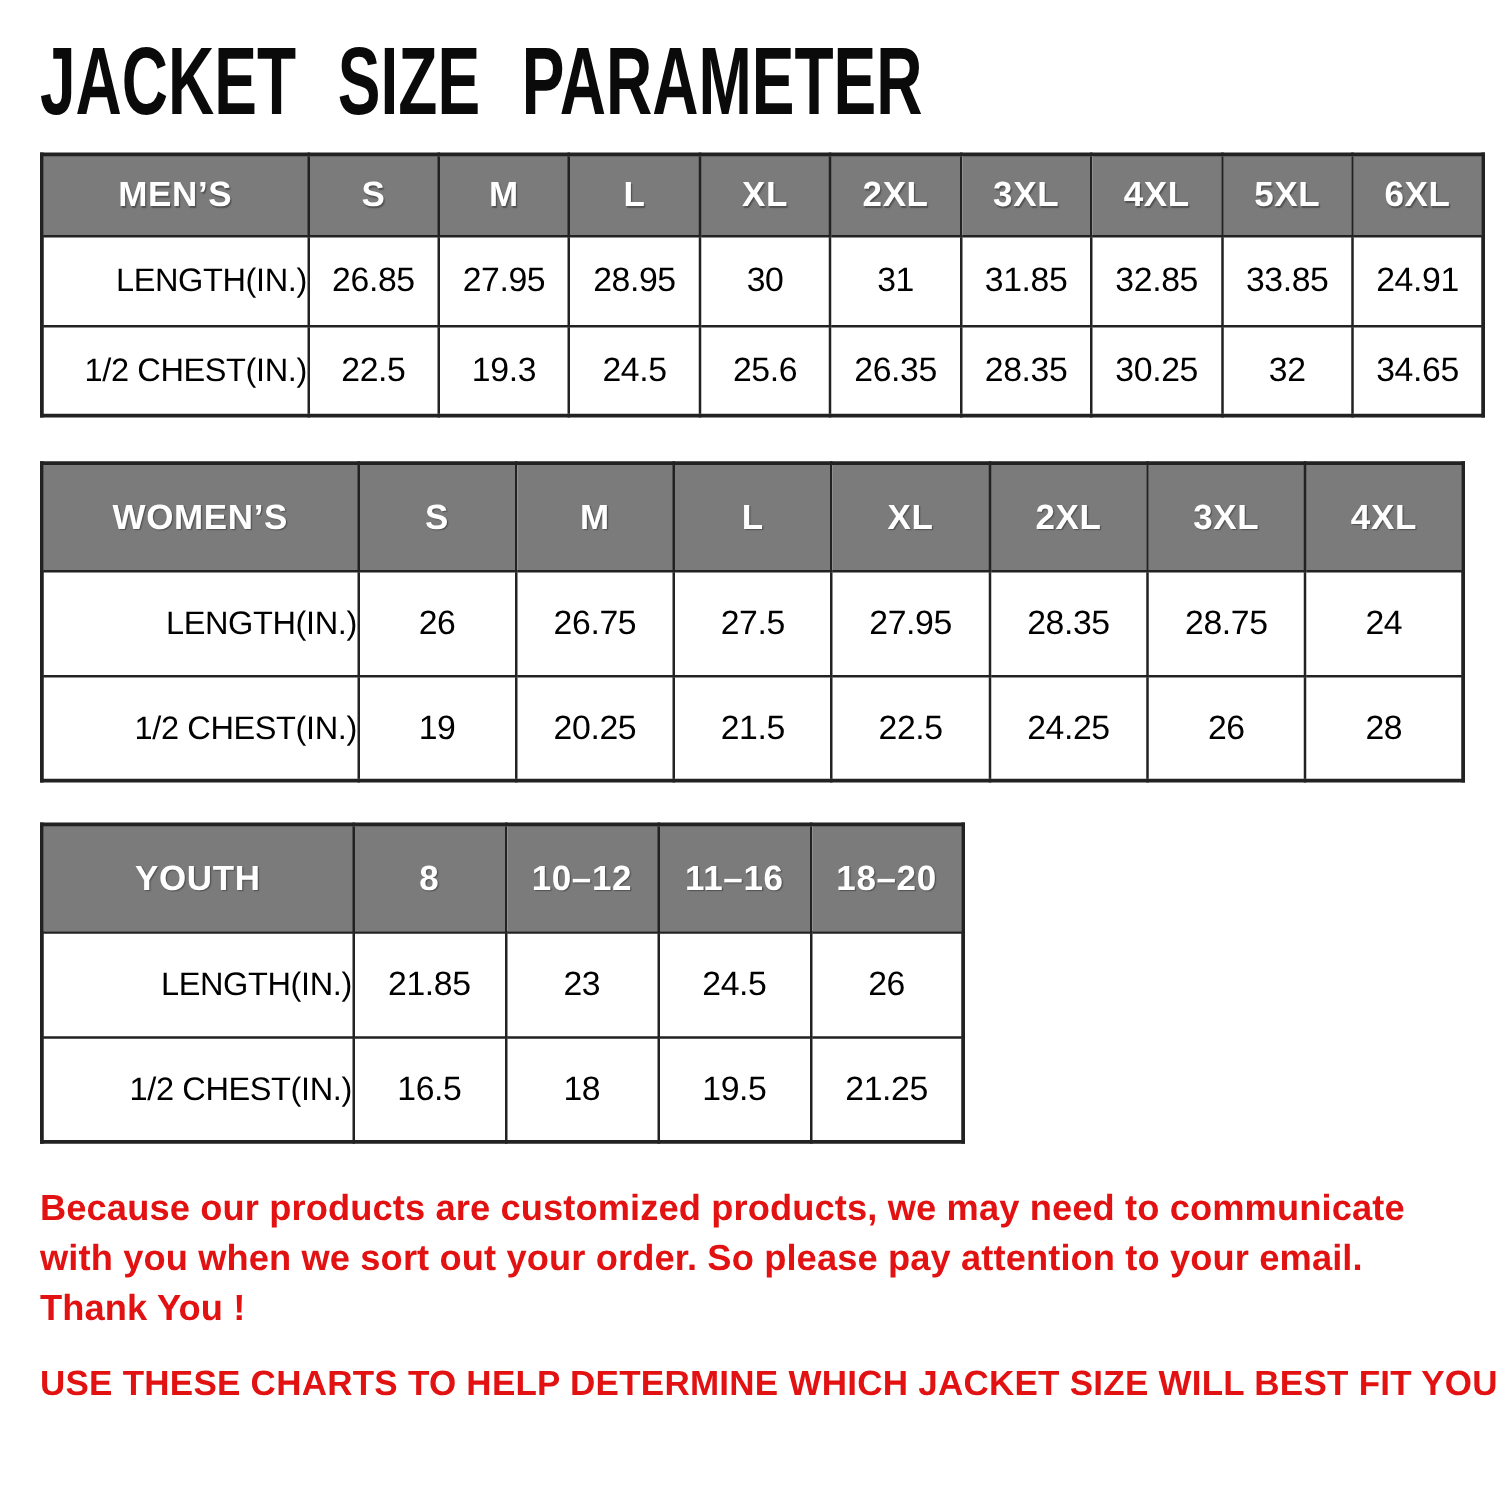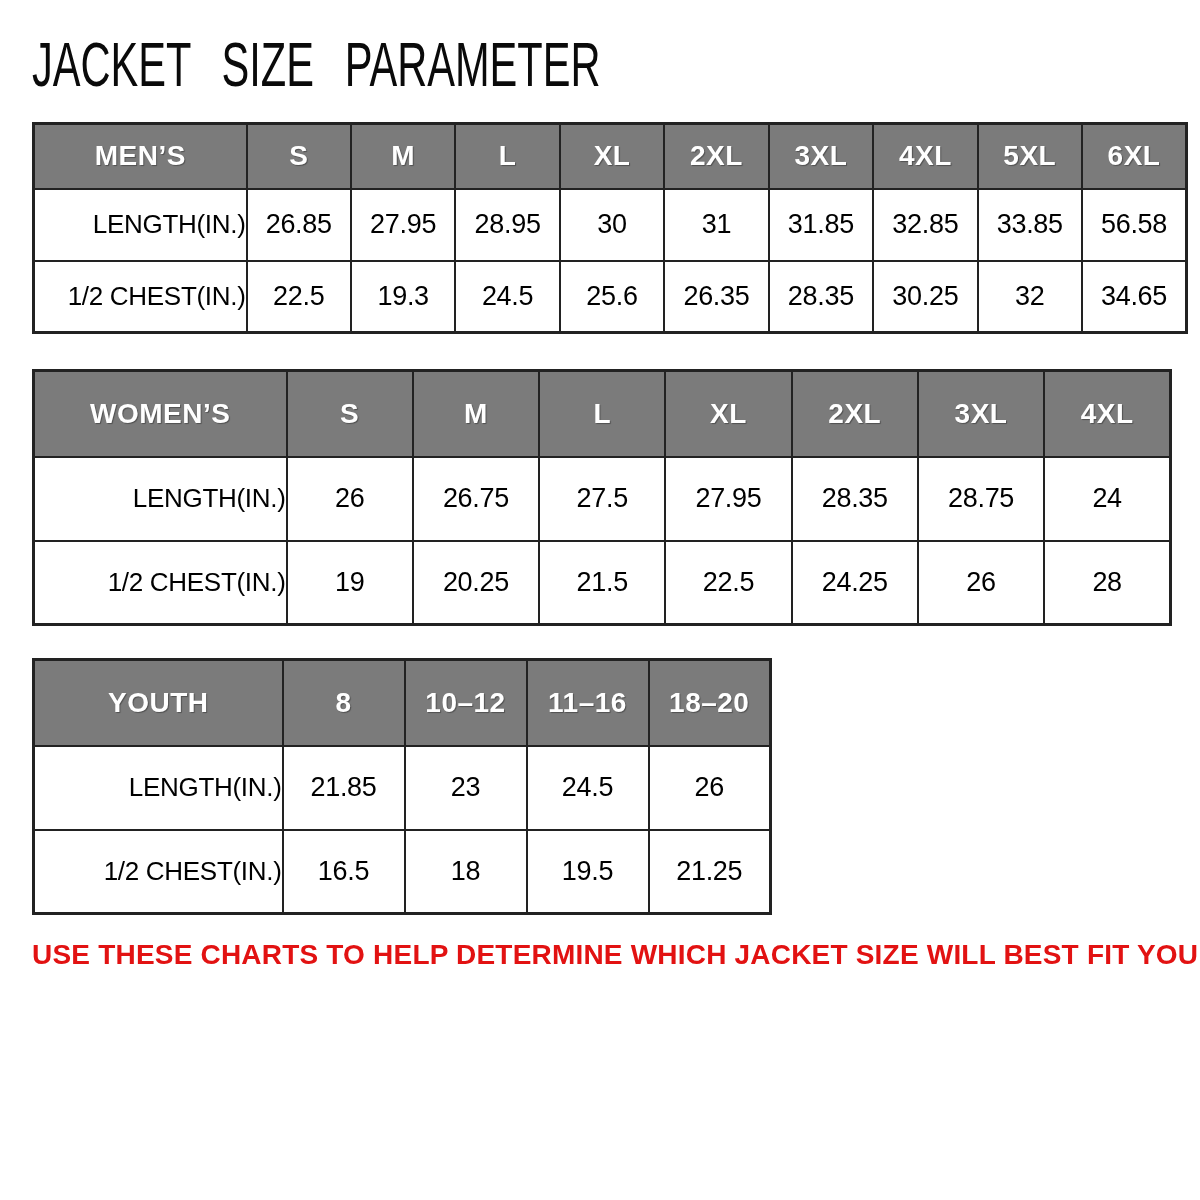--- a/index.html
+++ b/index.html
@@ -11,21 +11,21 @@
   *{box-sizing:border-box;margin:0;padding:0;}
   html,body{background:#ffffff;}
   body{
     width:1200px;height:1200px;overflow:hidden;position:relative;
     font-family:"Liberation Sans", sans-serif;color:#111;
   }
   .page{padding:26px 12px 0 32px;}
 
   
   h1.page-title{
-    font-size:52px;line-height:64px;font-weight:normal;color:#0a0a0a;
+    font-size:64px;line-height:64px;font-weight:bold;color:#0a0a0a;
     white-space:nowrap;height:70px;
   }
   h1.page-title .stretch{
     display:inline-block;transform:scale(0.8,1.2);transform-origin:0 0;
     word-spacing:24px;letter-spacing:0px;
   }
 
   
   .note-text{
     margin-top:14px;max-width:920px;
@@ -111,21 +111,21 @@
         <tr>
           <td>LENGTH(IN.)</td>
           <td>26.85</td>
           <td>27.95</td>
           <td>28.95</td>
           <td>30</td>
           <td>31</td>
           <td>31.85</td>
           <td>32.85</td>
           <td>33.85</td>
-          <td>56.58</td>
+          <td>24.91</td>
         </tr>
         <tr>
           <td>1/2 CHEST(IN.)</td>
           <td>22.5</td>
           <td>19.3</td>
           <td>24.5</td>
           <td>25.6</td>
           <td>26.35</td>
           <td>28.35</td>
           <td>30.25</td>
@@ -193,16 +193,17 @@
         <tr>
           <td>1/2 CHEST(IN.)</td>
           <td>16.5</td>
           <td>18</td>
           <td>19.5</td>
           <td>21.25</td>
         </tr>
       </tbody>
     </table>
 
+  <p class="footer-paragraph">Because our products are customized products, we may need to communicate with you when we sort out your order. So please pay attention to your email. Thank You !</p>
 
   <p class="fit-advice">USE THESE CHARTS TO HELP DETERMINE WHICH JACKET SIZE WILL BEST FIT YOU.</p>
 
 </div>
 
 </body></html>

